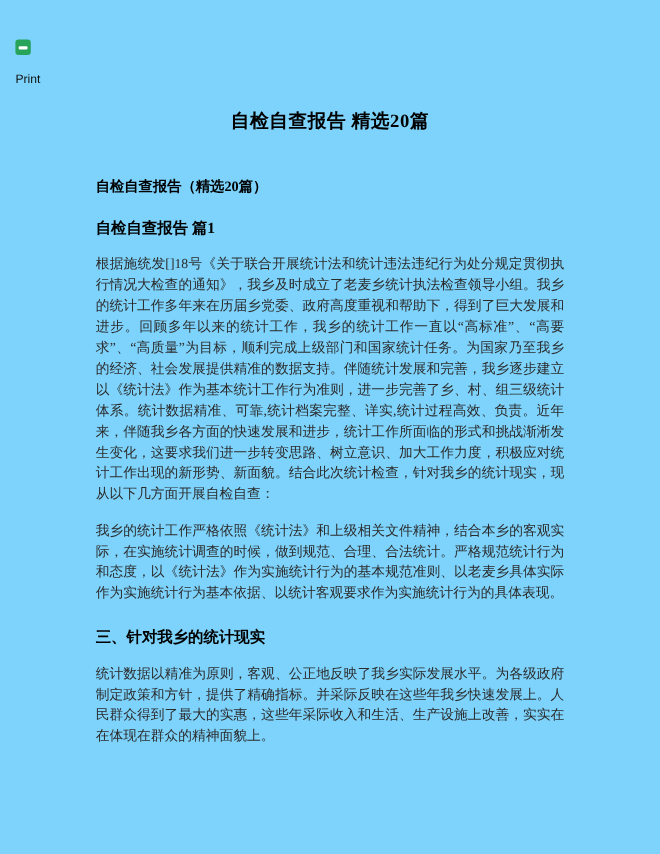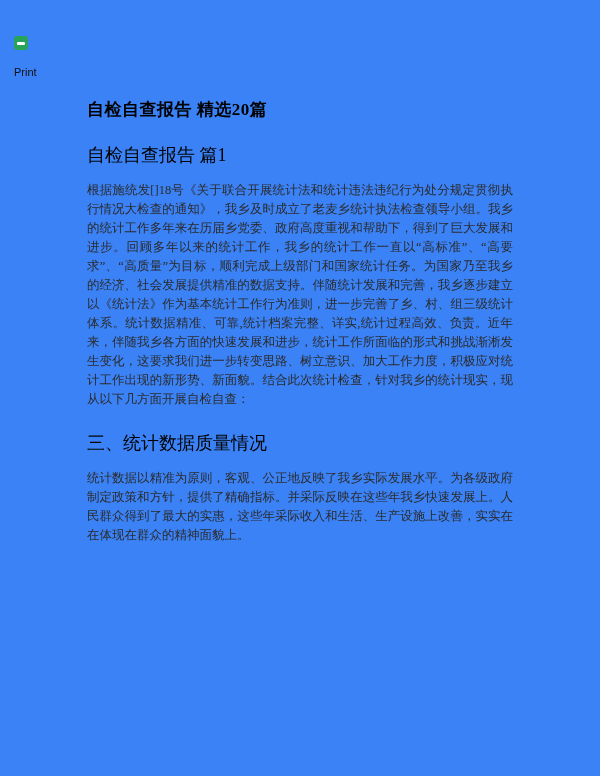--- a/index.html
+++ b/index.html
@@ -6,21 +6,21 @@
   html, body {
     width: 600px;
     background: #ffffff;
     font-family: "Liberation Serif", serif;
     color: #222222;
   }
   .page {
     position: relative;
     width: 600px;
     height: 776px;
-    background: #3b82f6;
+    background: #7dd3fc;
     overflow: hidden;
   }
   .chrome {
     padding: 36px 0 0 14px;
   }
   .ext-icon {
     width: 14px;
     height: 14px;
     border-radius: 3px;
     background: #27a35a;
@@ -43,35 +43,36 @@
     color: #111111;
     cursor: pointer;
     display: inline-block;
   }
   .doc {
     width: 426px;
     margin: 0 auto;
     padding-top: 18px;
   }
   .doc-title {
+    text-align: center;
     font-size: 17px;
     font-weight: bold;
     color: #000000;
     letter-spacing: 0.5px;
-    margin-bottom: 22px;
+    margin-bottom: 40px;
   }
   .doc-subtitle {
     font-size: 13px;
     font-weight: bold;
     color: #000000;
     margin-bottom: 20px;
   }
   .section-heading {
-    font-size: 18px;
-    font-weight: normal;
+    font-size: 14px;
+    font-weight: bold;
     color: #000000;
     margin-top: 22px;
     margin-bottom: 12px;
   }
   .section-heading.first {
     margin-top: 0;
   }
   .body-para {
     font-size: 12.5px;
     line-height: 19px;
@@ -89,23 +90,25 @@
 
   <div class="chrome">
     <div class="ext-icon"></div>
     <span class="print-label">Print</span>
   </div>
 
   <div class="doc">
 
     <div class="doc-title">自检自查报告 精选20篇</div>
 
+    <div class="doc-subtitle">自检自查报告（精选20篇）</div>
 
     <div class="section-heading first">自检自查报告 篇1</div>
     <p class="body-para">根据施统发[]18号《关于联合开展统计法和统计违法违纪行为处分规定贯彻执行情况大检查的通知》，我乡及时成立了老麦乡统计执法检查领导小组。我乡的统计工作多年来在历届乡党委、政府高度重视和帮助下，得到了巨大发展和进步。回顾多年以来的统计工作，我乡的统计工作一直以“高标准”、“高要求”、“高质量”为目标，顺利完成上级部门和国家统计任务。为国家乃至我乡的经济、社会发展提供精准的数据支持。伴随统计发展和完善，我乡逐步建立以《统计法》作为基本统计工作行为准则，进一步完善了乡、村、组三级统计体系。统计数据精准、可靠,统计档案完整、详实,统计过程高效、负责。近年来，伴随我乡各方面的快速发展和进步，统计工作所面临的形式和挑战渐淅发生变化，这要求我们进一步转变思路、树立意识、加大工作力度，积极应对统计工作出现的新形势、新面貌。结合此次统计检查，针对我乡的统计现实，现从以下几方面开展自检自查：</p>
 
+    <p class="body-para">我乡的统计工作严格依照《统计法》和上级相关文件精神，结合本乡的客观实际，在实施统计调查的时候，做到规范、合理、合法统计。严格规范统计行为和态度，以《统计法》作为实施统计行为的基本规范准则、以老麦乡具体实际作为实施统计行为基本依据、以统计客观要求作为实施统计行为的具体表现。</p>
 
 
-    <div class="section-heading">三、统计数据质量情况</div>
+    <div class="section-heading">三、针对我乡的统计现实</div>
     <p class="body-para">统计数据以精准为原则，客观、公正地反映了我乡实际发展水平。为各级政府制定政策和方针，提供了精确指标。并采际反映在这些年我乡快速发展上。人民群众得到了最大的实惠，这些年采际收入和生活、生产设施上改善，实实在在体现在群众的精神面貌上。</p>
 
   </div>
 </div>
 
 </body></html>

